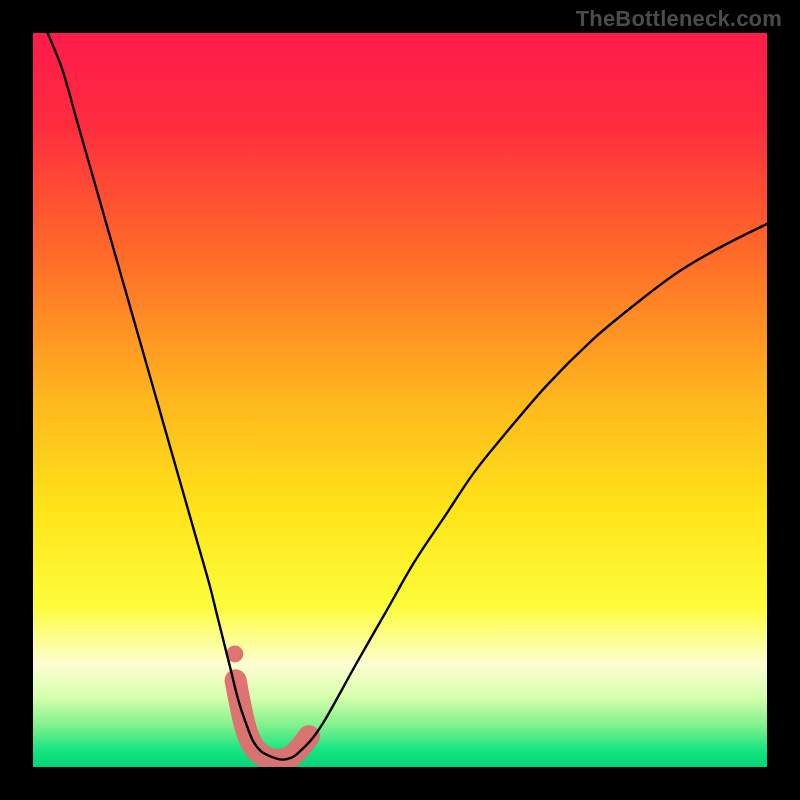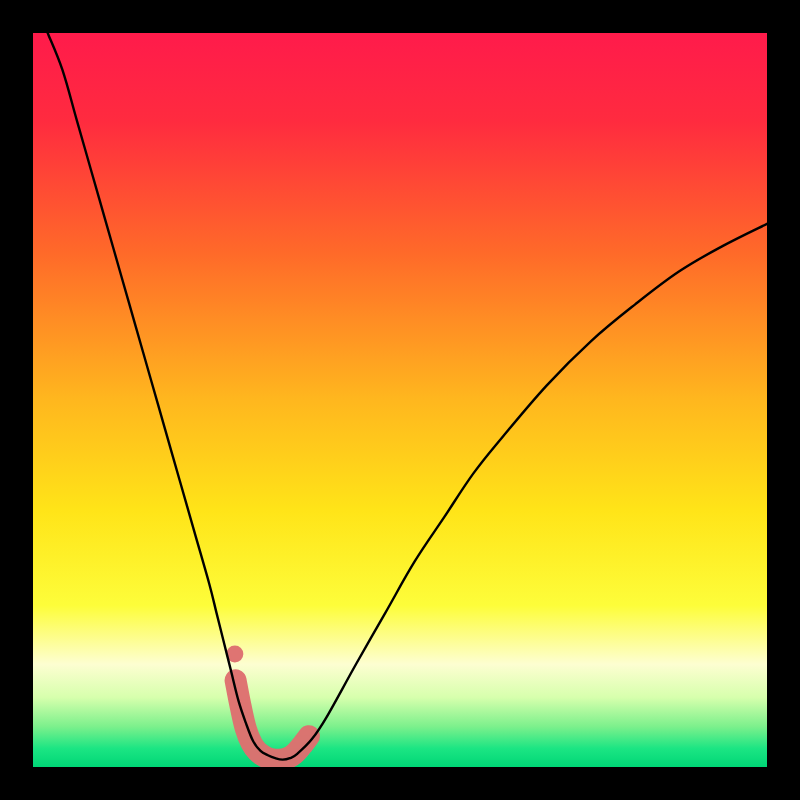--- a/index.html
+++ b/index.html
@@ -27,20 +27,21 @@
     left: 33px;
     width: 734px;
     height: 734px;
   }
   svg { display: block; }
 </style>
 </head>
 <body>
 
 <div class="frame">
+  <div class="watermark">TheBottleneck.com</div>
   <div class="plot">
     <svg id="chart-svg" width="734" height="734" viewBox="0 0 734 734" preserveAspectRatio="none">
         <defs>
           <linearGradient id="bg-grad" x1="0" y1="0" x2="0" y2="1">
             <stop offset="0%" stop-color="#ff1b4b"></stop>
             <stop offset="12%" stop-color="#ff2b3f"></stop>
             <stop offset="30%" stop-color="#ff6a29"></stop>
             <stop offset="50%" stop-color="#ffb71e"></stop>
             <stop offset="65%" stop-color="#ffe418"></stop>
             <stop offset="78%" stop-color="#fdfd3a"></stop>

